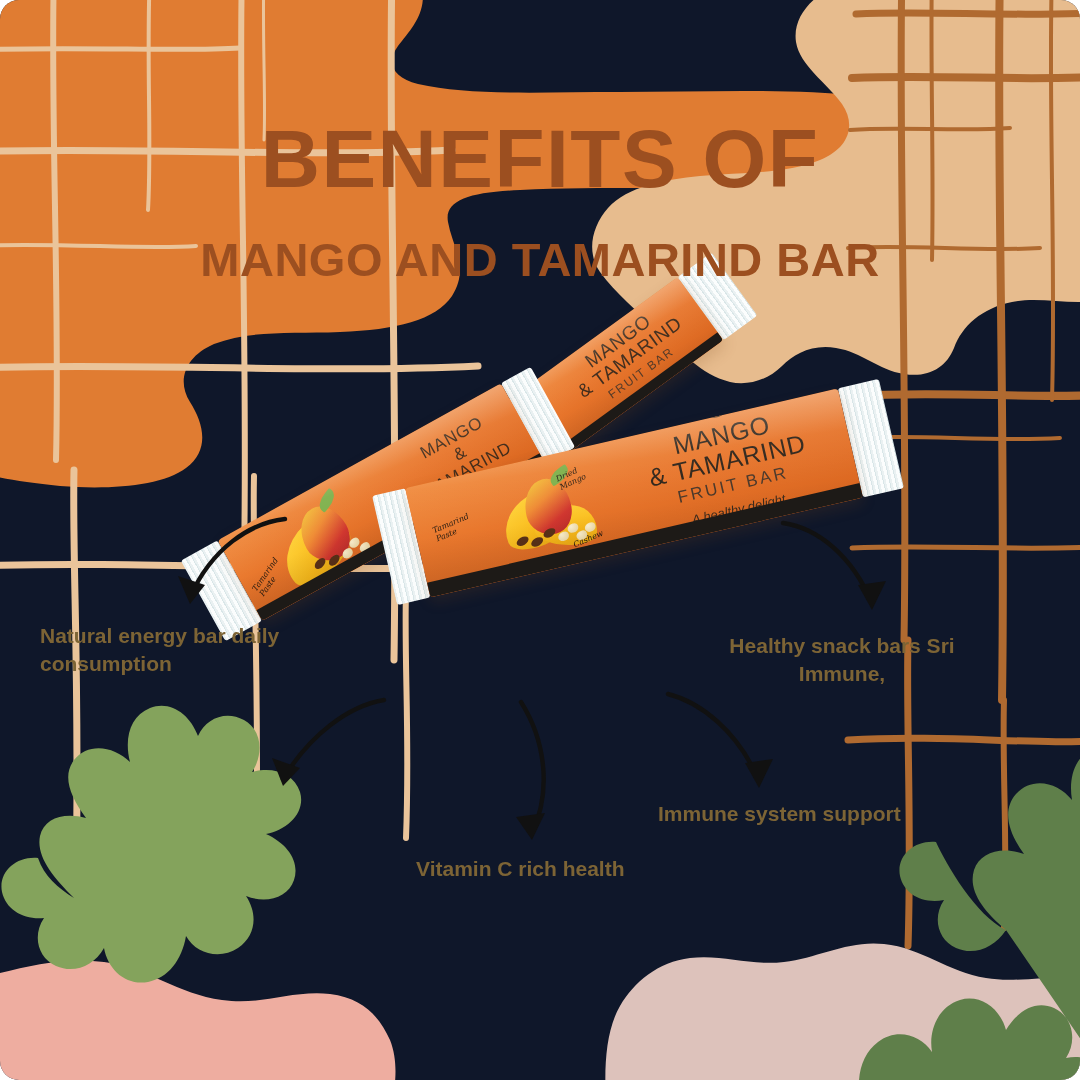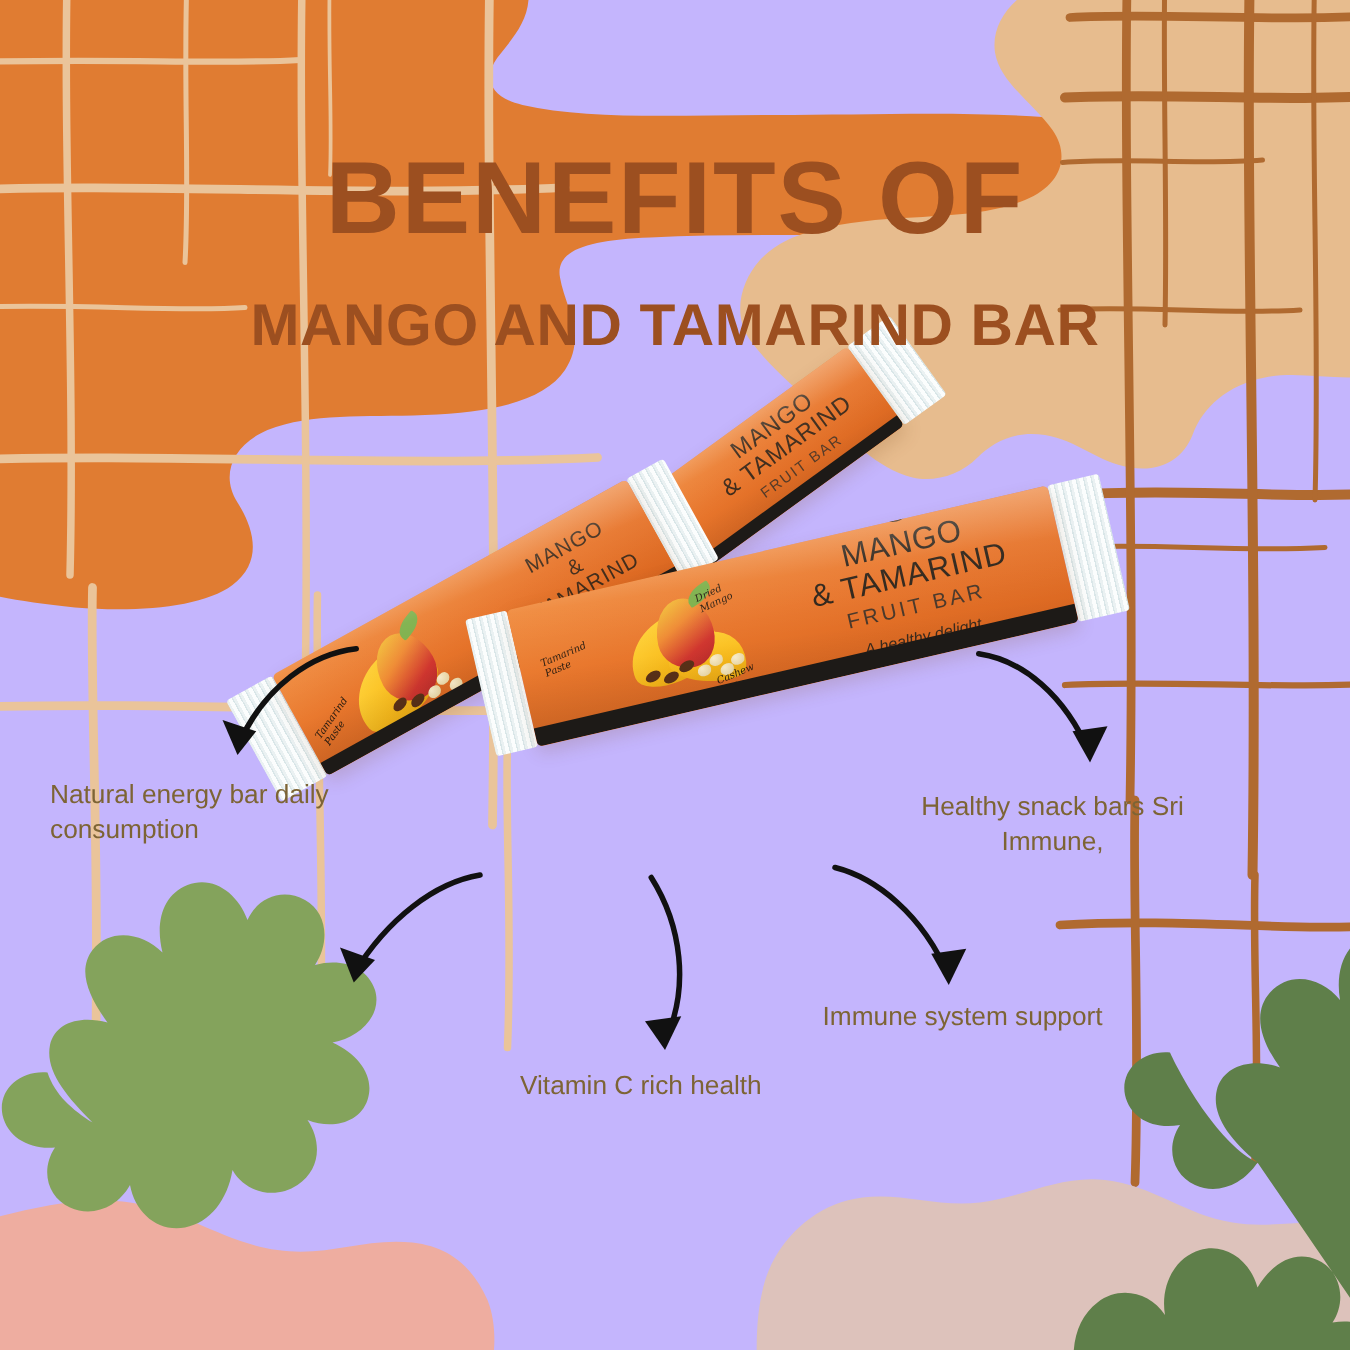--- a/index.html
+++ b/index.html
@@ -4,22 +4,23 @@
 <style>
   * { box-sizing: border-box; margin: 0; padding: 0; }
   html, body {
     width: 1080px; height: 1080px;
     overflow: hidden;
     font-family: "Liberation Sans", sans-serif;
   }
   #poster {
     position: relative;
     width: 1080px; height: 1080px;
-    background: #c4b5fd;
+    background: #0f172a;
     overflow: hidden;
+    border-radius: 19px;
   }
   .layer { position: absolute; inset: 0; }
   svg.layer { width: 1080px; height: 1080px; display: block; }
 
   
   #title-block {
     position: absolute;
     top: 118px; left: 0; width: 1080px;
     text-align: center;
     z-index: 8;
@@ -220,20 +221,21 @@
     border: 1px solid #cfcac4;
   }
 
   
   .callout {
     position: absolute;
     color: #7d6435;
     font-size: 21px;
     line-height: 1.32;
     z-index: 9;
+    font-weight: bold;
   }
 
   
   #arrows { z-index: 7; }
 </style>
 </head>
 <body>
 
 <div id="poster">
 

